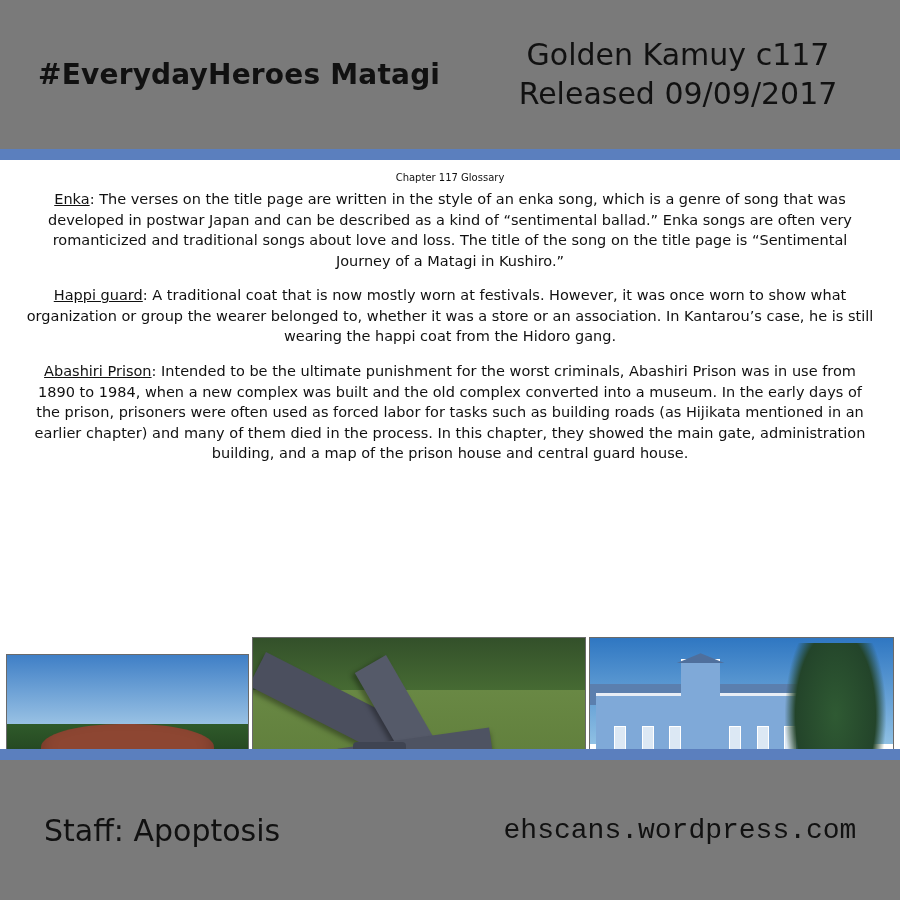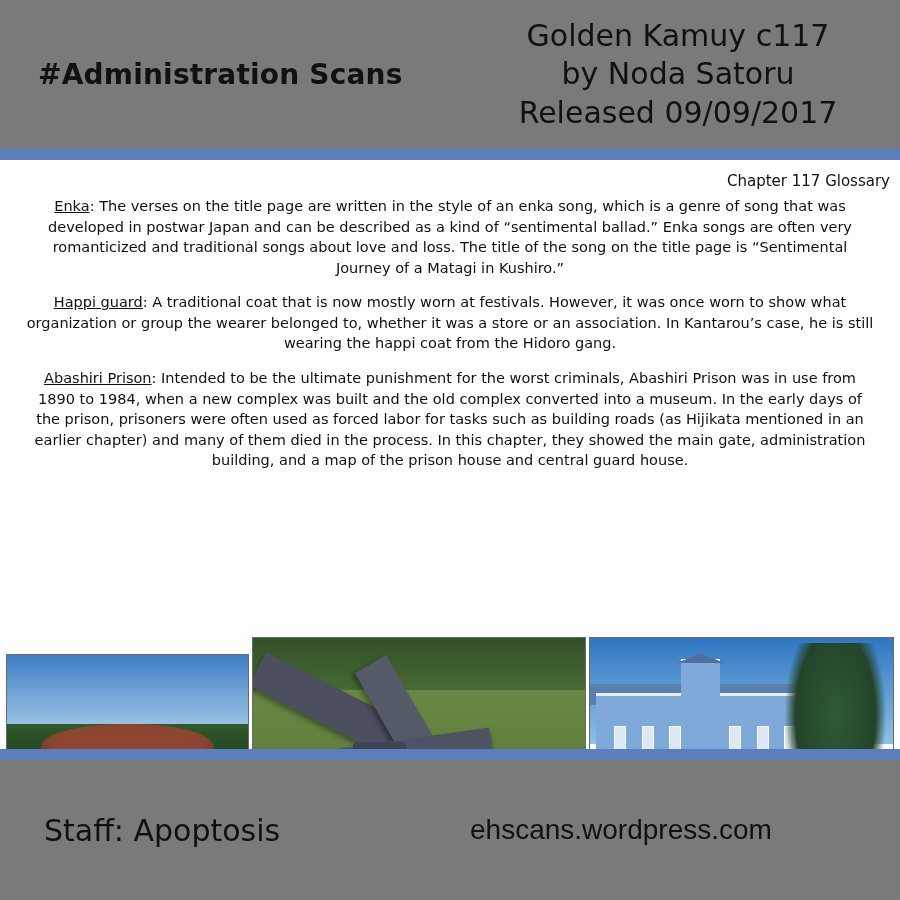--- a/index.html
+++ b/index.html
@@ -53,22 +53,22 @@
   .blue-rule.bottom { top: 749px; }
 
   
   .content {
     position: absolute; left: 0; top: 160px;
     width: 900px; height: 589px;
     background: #ffffff;
     padding: 12px 10px 0 10px;
   }
   .glossary-title {
-    text-align: right;
-    font-size: 15px;
+    text-align: center;
+    font-size: 10px;
     color: #111;
     margin-bottom: 6px;
   }
   .entry {
     font-size: 14.5px;
     line-height: 1.42;
     color: #111;
     text-align: center;
     margin-bottom: 14px;
     padding: 0 14px;
@@ -186,37 +186,36 @@
   .footer-left {
     flex: 0 0 470px;
     padding-left: 44px;
     color: #111;
     font-size: 30px;
     line-height: 1.3;
     font-family: "DejaVu Sans", sans-serif;
   }
   .footer-right {
     flex: 1 1 auto;
-    text-align: left;
+    text-align: center;
     color: #111;
     font-size: 28px;
     padding-right: 10px;
-    font-family: Liberation Sans, sans-serif;
+    font-family: Liberation Mono, monospace;
   }
 </style>
 </head>
 <body>
 
 <div id="page">
 
   <div class="header">
-    <div class="header-left">#Administration Scans</div>
+    <div class="header-left">#EverydayHeroes Matagi</div>
     <div class="header-right">
       <div>Golden Kamuy c117</div>
-      <div>by Noda Satoru</div>
       <div>Released 09/09/2017</div>
     </div>
   </div>
 
   <div class="blue-rule top"></div>
 
   <div class="content">
     <div class="glossary-title">Chapter 117 Glossary</div>
 
     <div class="entry">

